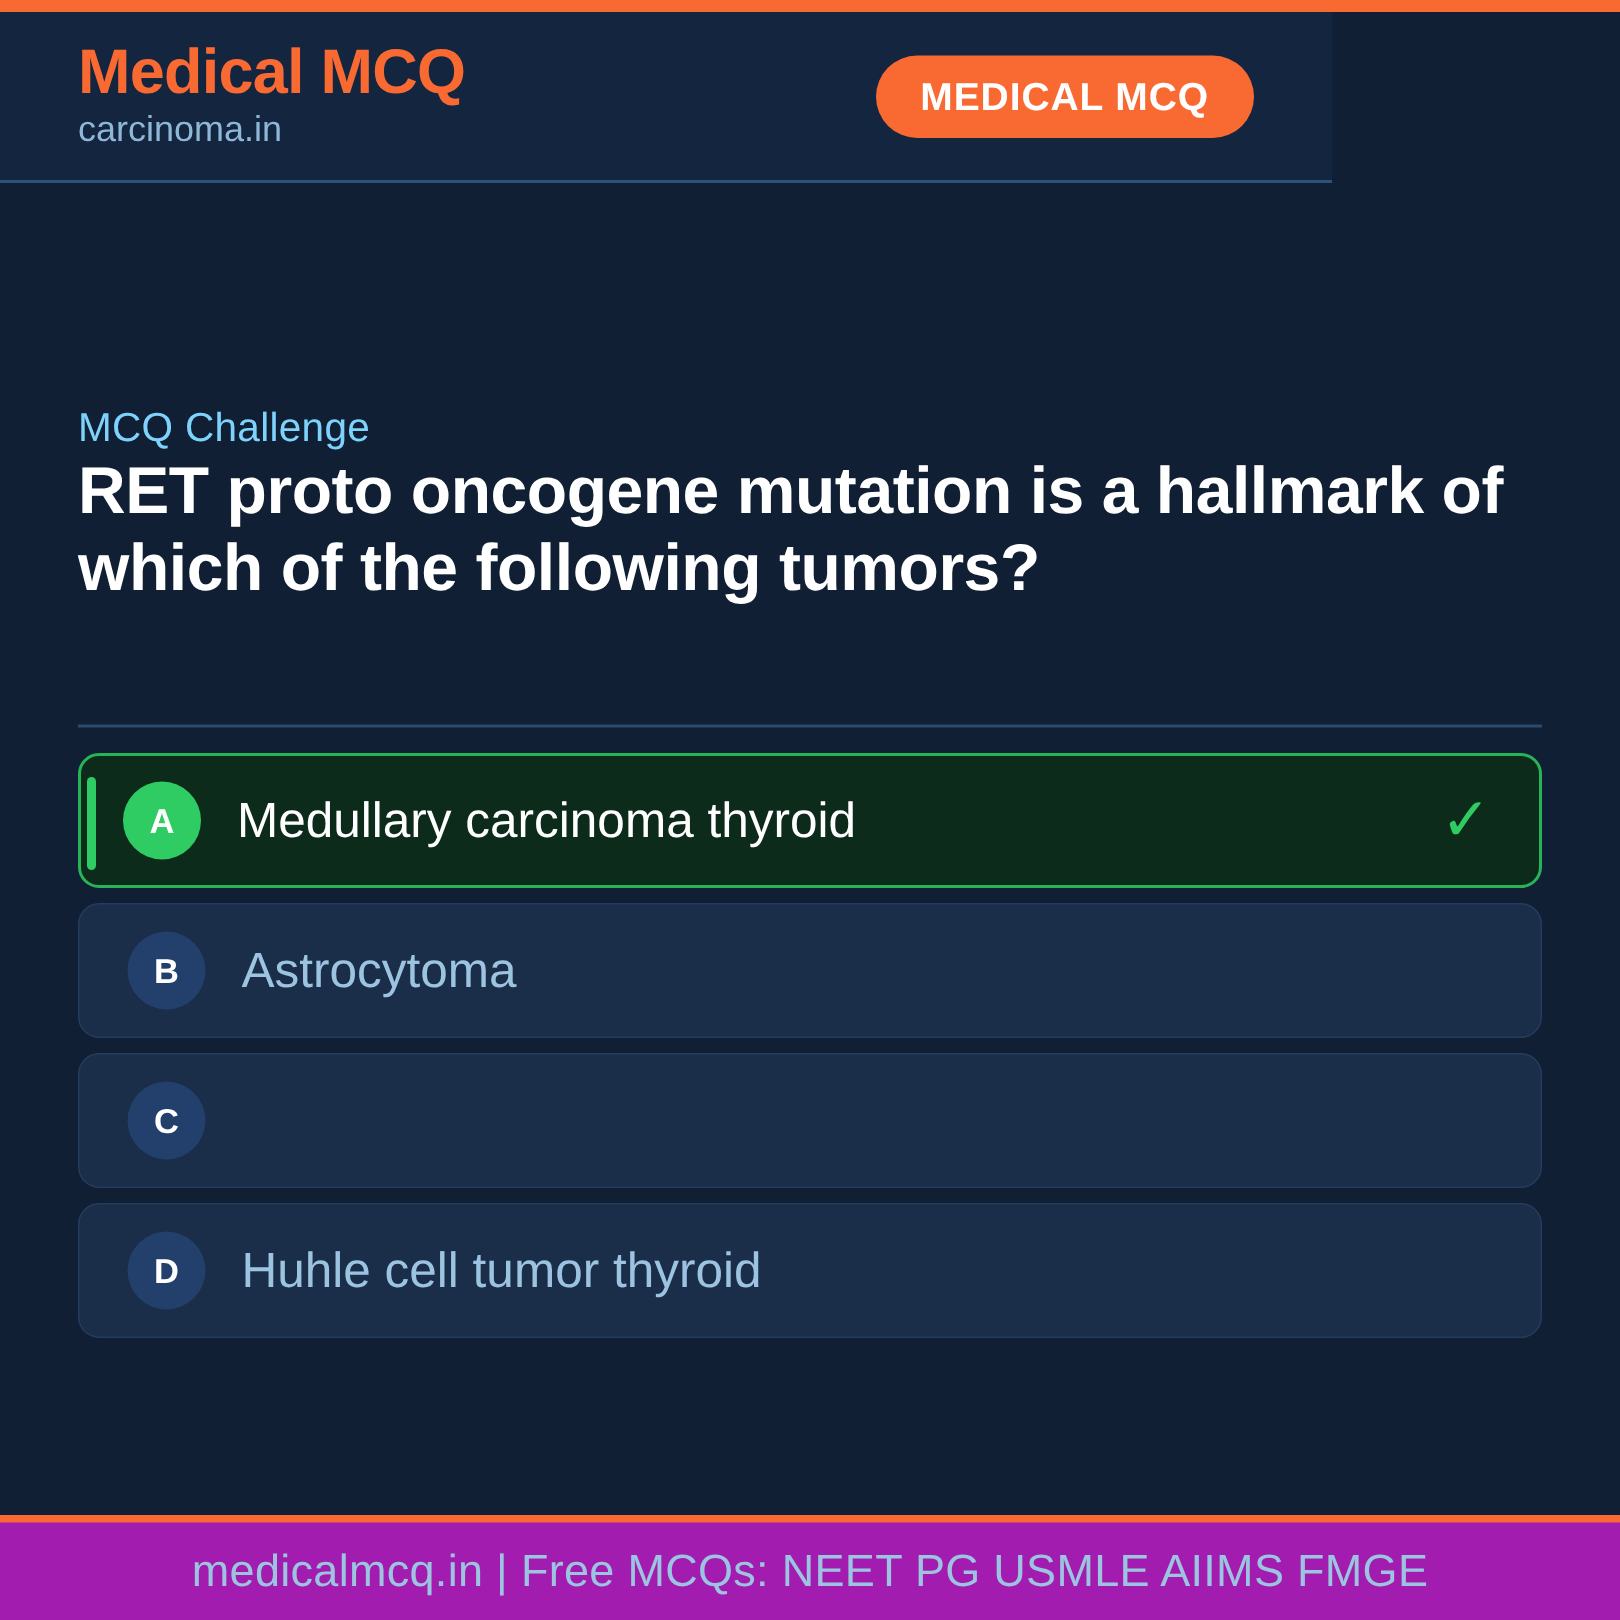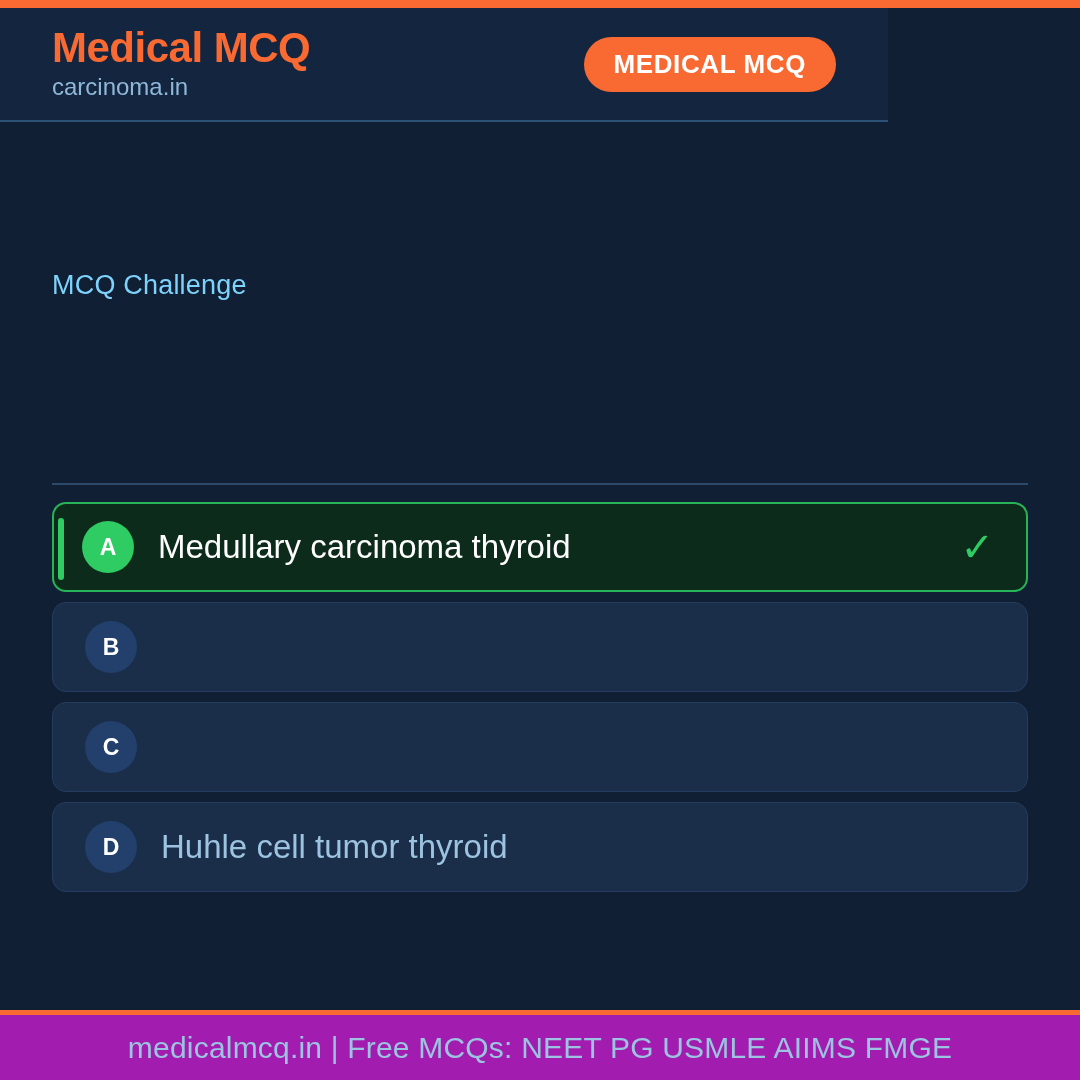--- a/index.html
+++ b/index.html
@@ -211,34 +211,36 @@
 <div class="header">
   <div class="brand-block">
     <div class="brand-title">Medical MCQ</div>
     <div class="brand-sub">carcinoma.in</div>
   </div>
   <div class="header-badge">MEDICAL MCQ</div>
 </div>
 
 <div class="main">
   <div class="eyebrow">MCQ Challenge</div>
+  <div class="question">RET proto oncogene mutation is a hallmark of which of the following tumors?</div>
   <div class="divider"></div>
 
   <div class="options">
 
     <div class="option correct">
       <div class="accent-bar"></div>
       <div class="opt-badge">A</div>
       <div class="opt-text">Medullary carcinoma thyroid</div>
       <div class="check-mark">✓</div>
     </div>
 
     <div class="option">
 
       <div class="opt-badge">B</div>
+      <div class="opt-text">Astrocytoma</div>
 
     </div>
 
     <div class="option">
 
       <div class="opt-badge">C</div>
 
     </div>
 
     <div class="option">

